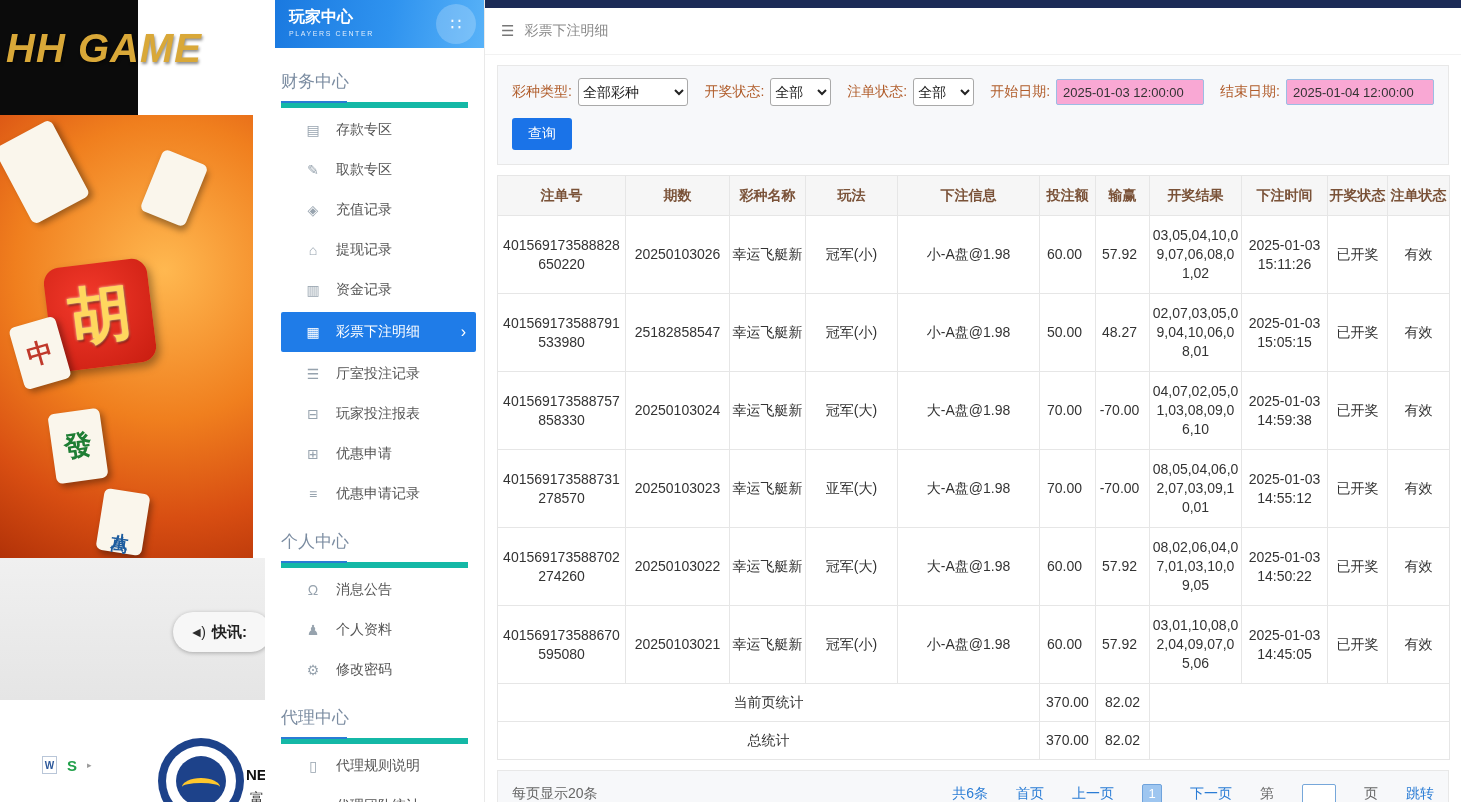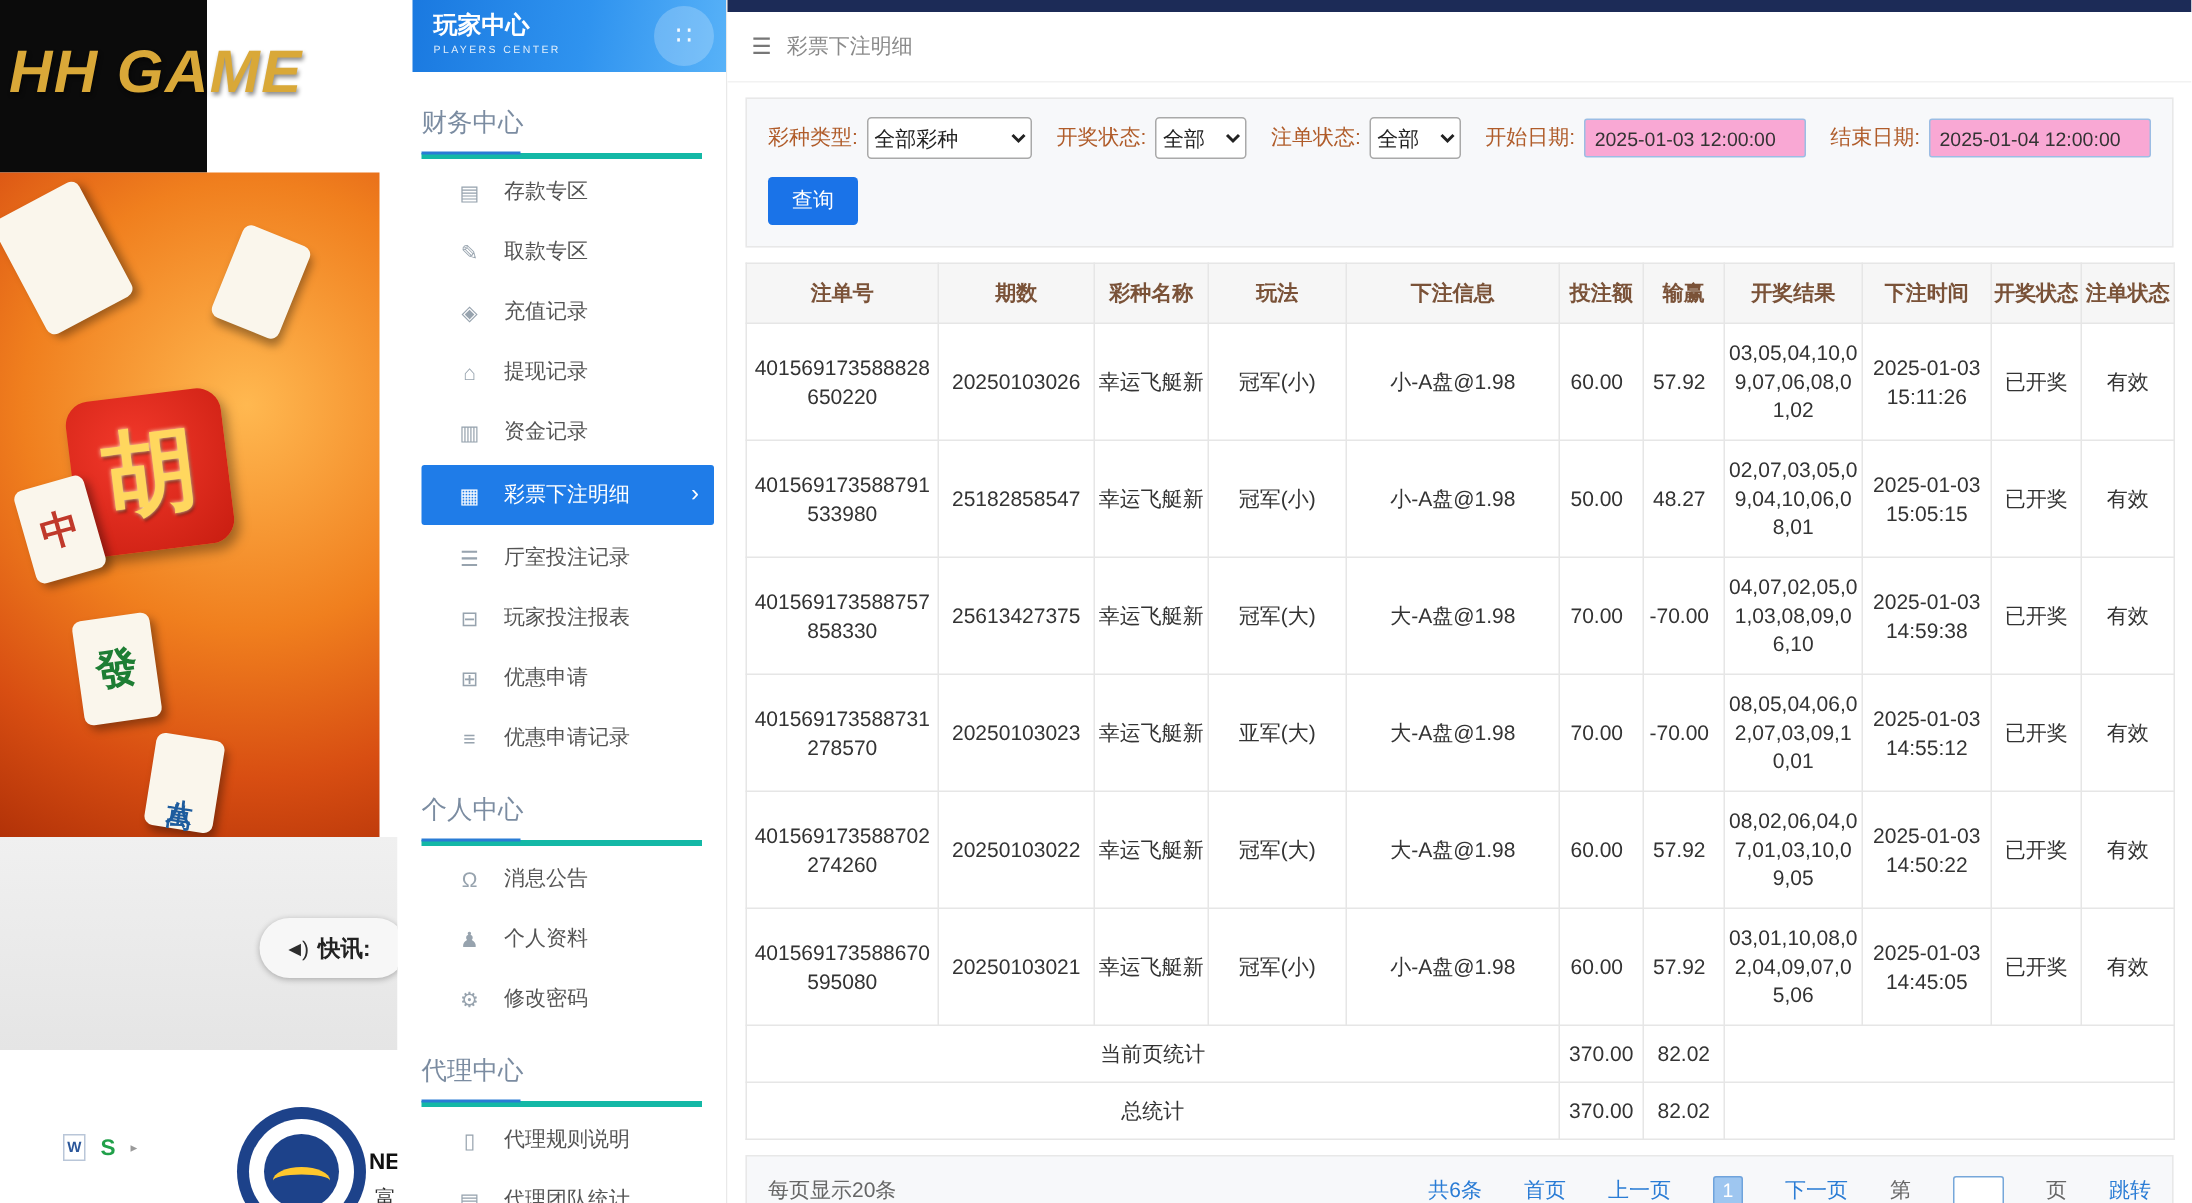--- a/index.html
+++ b/index.html
@@ -53,21 +53,21 @@
   .sidebar { width:220px; flex:none; background:#fff; border-right:1px solid #e9e9e9; display:flex; flex-direction:column; }
   .sidebar-header { height:48px; flex:none; position:relative; padding:7px 0 0 14px;
     background:linear-gradient(100deg,#1a79e0 0%,#2f93ef 55%,#58b2f8 100%);margin-left:10px; }
   .sb-title { color:#fff; font-size:16px; font-weight:bold; }
   .sb-sub { color:rgba(255,255,255,.85); font-size:7px; letter-spacing:1.6px; margin-top:2px; }
   .sb-deco { position:absolute; right:8px; top:4px; width:40px; height:40px; border-radius:50%;
     background:rgba(255,255,255,.22); display:flex; align-items:center; justify-content:center;
     color:rgba(255,255,255,.95); font-size:17px; }
   #sidebar-nav { flex:1; overflow:hidden; padding-top:6px; }
   .nav-section-title { margin:16px 16px 2px 16px; padding-bottom:9px; font-size:17px; color:#7b8ca1;
-    border-bottom:4px solid #14b8a6; position:relative; }
+    border-bottom:6px solid #14b8a6; position:relative; }
   .nav-section-title::after { content:""; position:absolute; left:0; bottom:-1px; width:66px; height:2px; background:#2a7cd5; }
   .nav-item { height:40px; display:flex; align-items:center; padding-left:40px; gap:15px;
     font-size:14px; color:#555; cursor:pointer; position:relative; }
   .nav-icon { width:16px; text-align:center; color:#97a3ae; font-size:14px; }
   .nav-item.active { background:#1f7ce8; color:#fff; margin:2px 8px 2px 16px; padding-left:24px; border-radius:2px; }
   .nav-item.active .nav-icon { color:#fff; }
   .nav-arrow { position:absolute; right:10px; color:#fff; font-size:16px; line-height:1; }
 
   
   .main { flex:1; min-width:0; display:flex; flex-direction:column; background:#fff; }
@@ -298,21 +298,21 @@
               <td class="c4">小-A盘@1.98</td>
               <td class="c5">50.00</td>
               <td class="c6">48.27</td>
               <td class="c7">02,07,03,05,09,04,10,06,08,01</td>
               <td class="c8">2025-01-03 15:05:15</td>
               <td class="c9">已开奖</td>
               <td class="c10">有效</td>
             </tr>
             <tr class="data-row">
               <td class="c0">401569173588757858330</td>
-              <td class="c1">25613427375</td>
+              <td class="c1">20250103024</td>
               <td class="c2">幸运飞艇新</td>
               <td class="c3">冠军(大)</td>
               <td class="c4">大-A盘@1.98</td>
               <td class="c5">70.00</td>
               <td class="c6">-70.00</td>
               <td class="c7">04,07,02,05,01,03,08,09,06,10</td>
               <td class="c8">2025-01-03 14:59:38</td>
               <td class="c9">已开奖</td>
               <td class="c10">有效</td>
             </tr>

